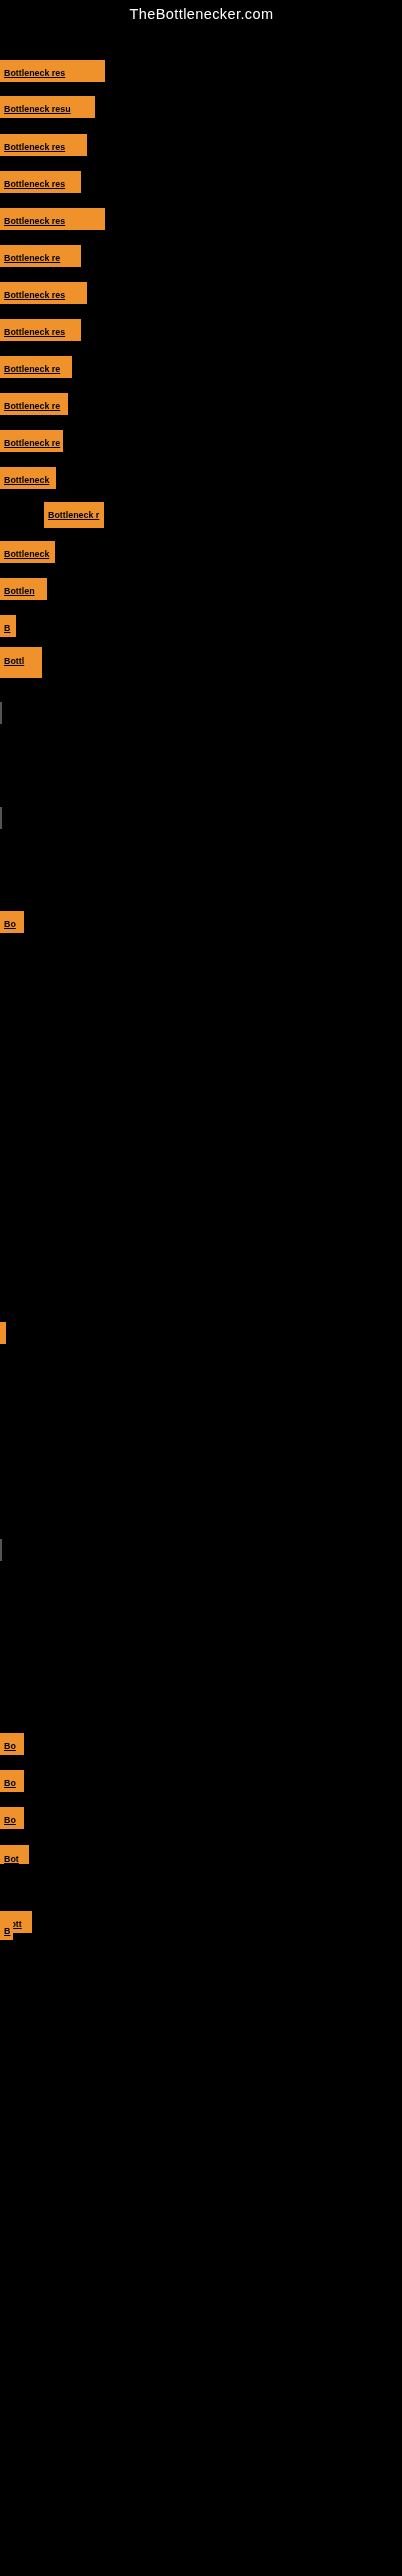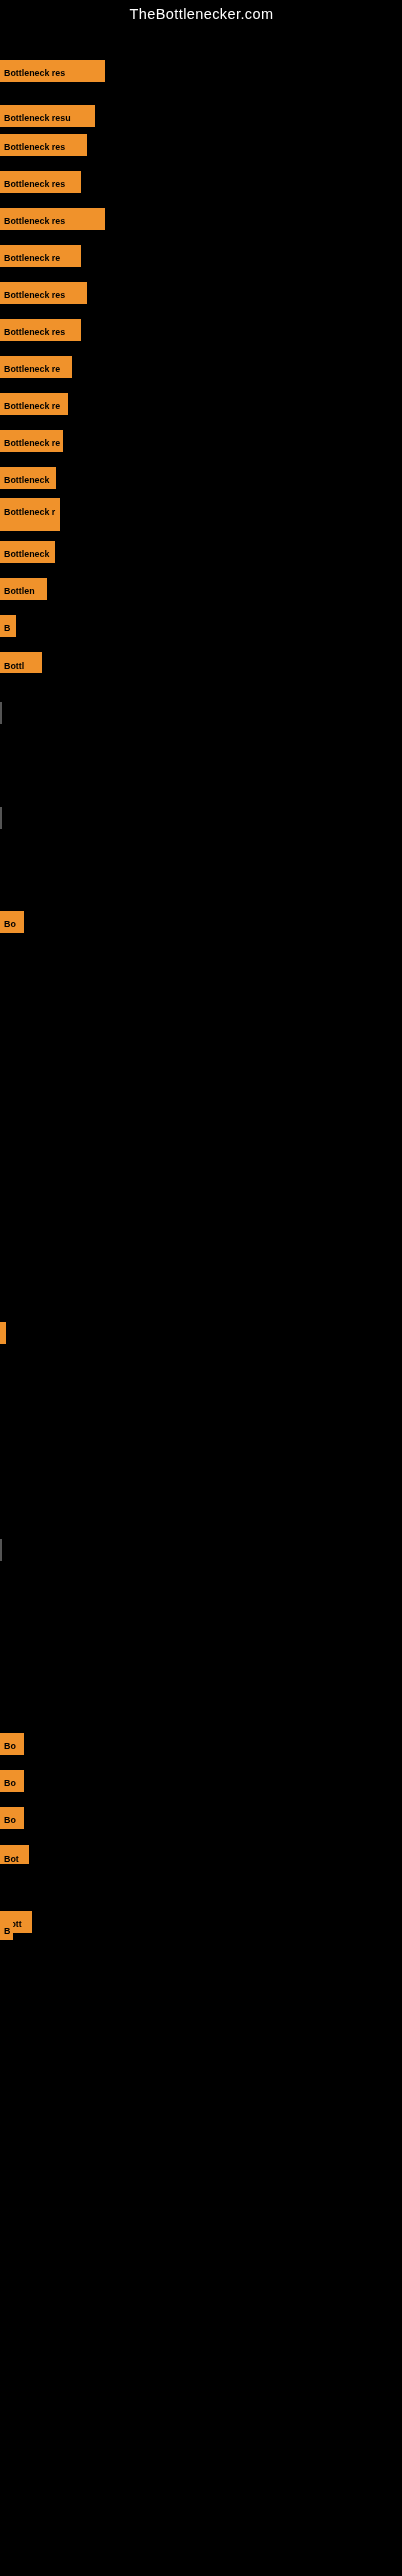--- a/index.html
+++ b/index.html
@@ -15,20 +15,21 @@
       font-size: 14.5px;
       text-align: center;
       padding: 6.4px 0 3.2px 0;
       letter-spacing: 0.4px;
     }
     .bar-container {
       position: absolute;
       left: 0;
       display: flex;
       align-items: center;
+      text-decoration: underline;
     }
     .bar-label {
       background: #f0922b;
       color: #000;
       font-size: 8.9px;
       font-weight: bold;
       padding: 2.4px 4px;
       white-space: nowrap;
       overflow: hidden;
       display: inline-block;
@@ -36,21 +37,21 @@
   </style>
 </head>
 <body>
 
 <div class="site-title">TheBottlenecker.com</div>
 
 <div id="bars-wrapper" style="position:relative; width:403px; height:2544px; top:8px;">
 <div class="bar-container" style="top: 26px; height: 22.5px;">
       <span class="bar-label" style="width: 105px; height: 22.5px; line-height: 22.5px;">Bottleneck res</span>
     </div>
-    <div class="bar-container" style="top: 72px; height: 21px;">
+    <div class="bar-container" style="top: 63px; height: 21px;">
       <span class="bar-label" style="width: 95px; height: 22.5px; line-height: 22.5px;">Bottleneck resu</span>
     </div>
     <div class="bar-container" style="top: 100px; height: 22.5px;">
       <span class="bar-label" style="width: 87px; height: 22.5px; line-height: 22.5px;">Bottleneck res</span>
     </div>
     <div class="bar-container" style="top: 137px; height: 22.5px;">
       <span class="bar-label" style="width: 81px; height: 22.5px; line-height: 22.5px;">Bottleneck res</span>
     </div>
     <div class="bar-container" style="top: 174px; height: 22.5px;">
       <span class="bar-label" style="width: 105px; height: 22.5px; line-height: 22.5px;">Bottleneck res</span>
@@ -70,33 +71,33 @@
     <div class="bar-container" style="top: 359px; height: 22.5px;">
       <span class="bar-label" style="width: 68px; height: 22.5px; line-height: 22.5px;">Bottleneck re</span>
     </div>
     <div class="bar-container" style="top: 396px; height: 22.5px;">
       <span class="bar-label" style="width: 63px; height: 22.5px; line-height: 22.5px;">Bottleneck re</span>
     </div>
     <div class="bar-container" style="top: 433px; height: 22.5px;">
       <span class="bar-label" style="width: 56px; height: 22.5px; line-height: 22.5px;">Bottleneck</span>
     </div>
     <div class="bar-container" style="top: 470px; height: 22.5px;">
-      <span class="bar-label" style="width: 60px; height: 33px; line-height: 22.5px;">Bottleneck r</span>
+      <span class="bar-label" style="width: 60px; height: 26px; line-height: 22.5px; margin-left: 44px;">Bottleneck r</span>
     </div>
     <div class="bar-container" style="top: 507px; height: 22.5px;">
       <span class="bar-label" style="width: 55px; height: 22.5px; line-height: 22.5px;">Bottleneck</span>
     </div>
     <div class="bar-container" style="top: 544px; height: 22.5px;">
       <span class="bar-label" style="width: 47px; height: 22.5px; line-height: 22.5px;">Bottlen</span>
     </div>
     <div class="bar-container" style="top: 581px; height: 22.5px;">
       <span class="bar-label" style="width: 16px; height: 22.5px; line-height: 22.5px;">B</span>
     </div>
     <div class="bar-container" style="top: 618px; height: 22.5px;">
-      <span class="bar-label" style="width: 42px; height: 21px; line-height: 22.5px;">Bottl</span>
+      <span class="bar-label" style="width: 42px; height: 31px; line-height: 22.5px;">Bottl</span>
     </div>
     <div class="bar-container" style="top: 668px; height: 22.5px;">
       <div style="width: 1.6px; height: 22.5px; background: rgb(85, 85, 85);"></div>
     </div>
     <div class="bar-container" style="top: 773px; height: 22.5px;">
       <div style="width: 1.6px; height: 22.5px; background: rgb(85, 85, 85);"></div>
     </div>
     <div class="bar-container" style="top: 877px; height: 22.5px;">
       <span class="bar-label" style="width: 24px; height: 22.5px; line-height: 22.5px;">Bo</span>
     </div>

